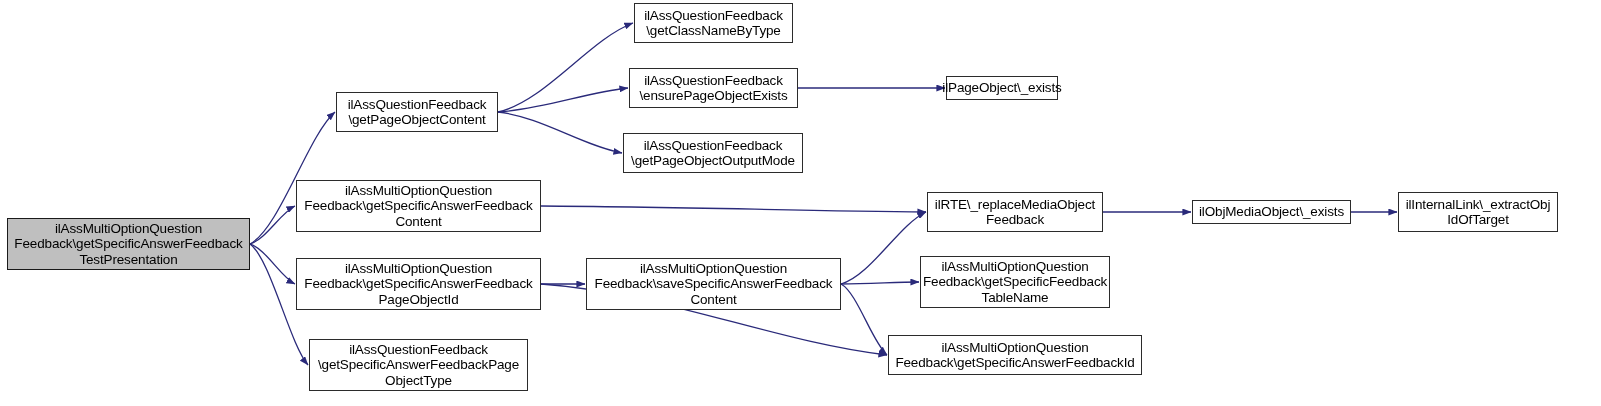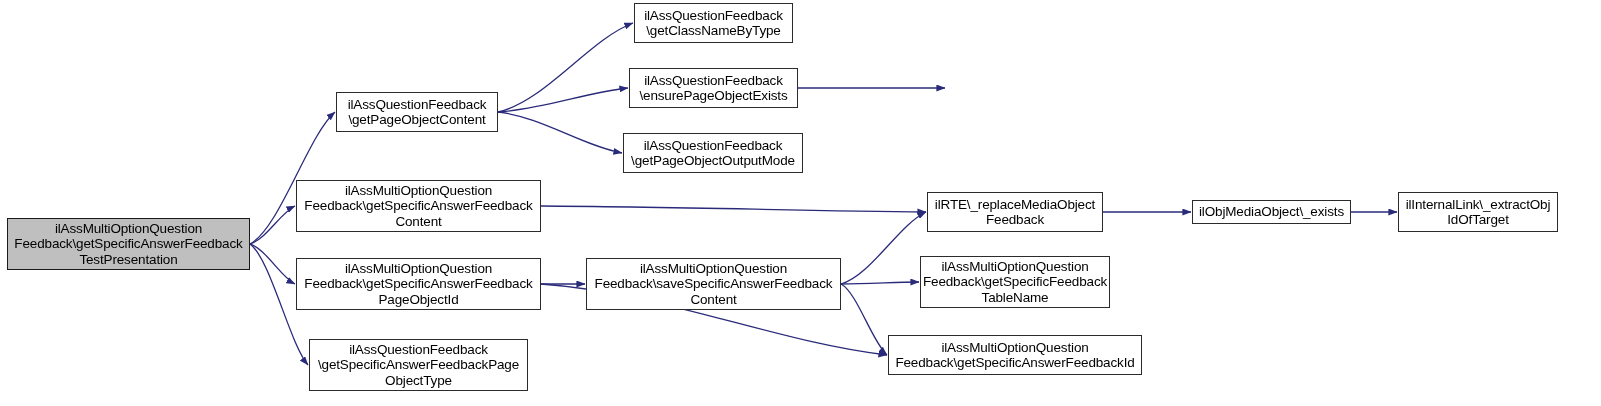--- a/index.html
+++ b/index.html
@@ -110,20 +110,23 @@
     </div>
     <div class="gnode" style="left: 623px; top: 133px; width: 180px; height: 40px;">
       <span class="label">ilAssQuestionFeedback
 \getPageObjectOutputMode</span>
     </div>
     <div class="gnode" style="left: 586px; top: 258px; width: 255px; height: 52px;">
       <span class="label">ilAssMultiOptionQuestion
 Feedback\saveSpecificAnswerFeedback
 Content</span>
     </div>
+    <div class="gnode" style="left: 946px; top: 76px; width: 112px; height: 24px;">
+      <span class="label">ilPageObject\_exists</span>
+    </div>
     <div class="gnode" style="left: 927px; top: 192px; width: 176px; height: 40px;">
       <span class="label">ilRTE\_replaceMediaObject
 Feedback</span>
     </div>
     <div class="gnode" style="left: 920px; top: 256px; width: 190px; height: 52px;">
       <span class="label">ilAssMultiOptionQuestion
 Feedback\getSpecificFeedback
 TableName</span>
     </div>
     <div class="gnode" style="left: 888px; top: 335px; width: 254px; height: 40px;">

